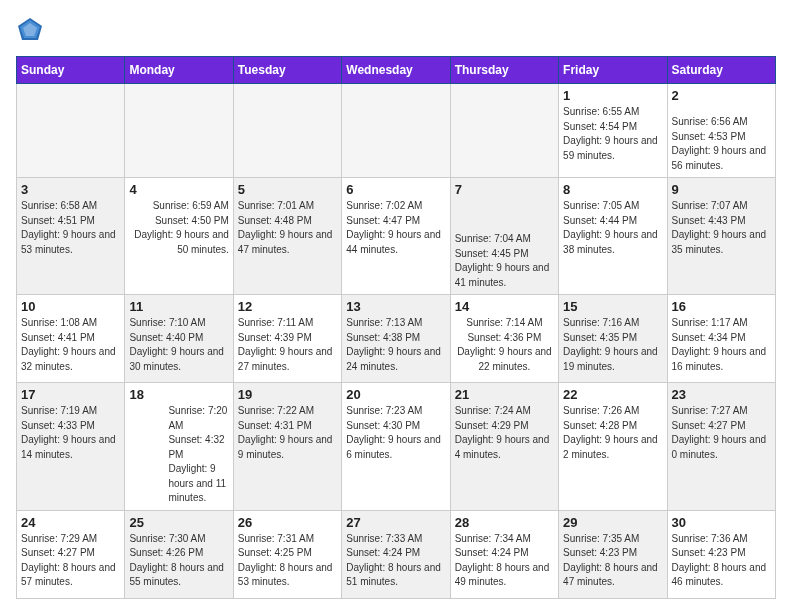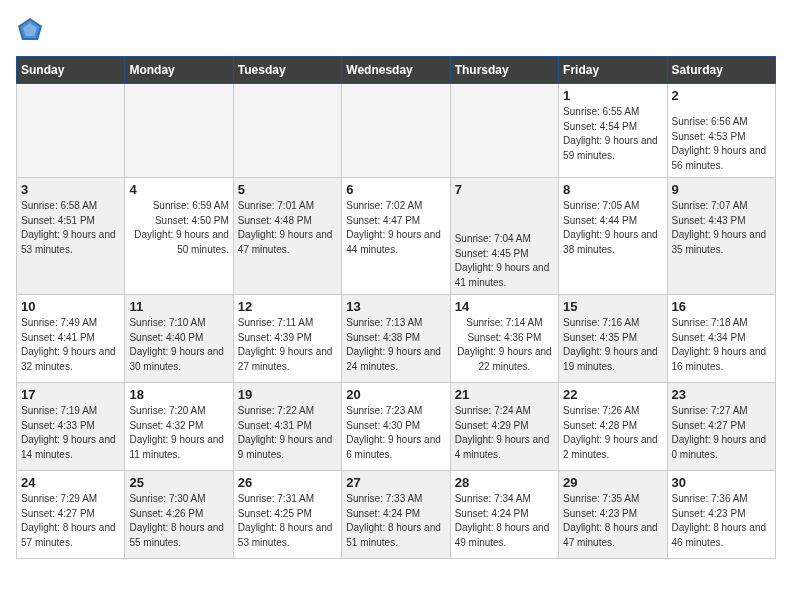--- a/index.html
+++ b/index.html
@@ -41,21 +41,21 @@
     .subtitle {
       font-size: 14px;
       color: #555;
     }
     table {
       width: 100%;
       border-collapse: collapse;
       table-layout: fixed;
     }
     th {
-      background: #404040;
+      background: #6d28d9;
       color: #fff;
       font-size: 12px;
       padding: 6px 4px;
       text-align: left;
       border: 1px solid #1a5090;
     }
     td {
       vertical-align: top;
       border: 1px solid #ccc;
       padding: 4px;
@@ -173,21 +173,21 @@
         <td class="shaded">
           <div class="day-num">9</div>
           <div class="day-info" style="white-space: pre-line;">Sunrise: 7:07 AM
 Sunset: 4:43 PM
 Daylight: 9 hours and 35 minutes.</div>
         </td>
       </tr>
       <tr>
         <td>
           <div class="day-num">10</div>
-          <div class="day-info" style="white-space: pre-line;">Sunrise: 7:49 AM
+          <div class="day-info" style="white-space: pre-line;">Sunrise: 1:08 AM
 Sunset: 4:41 PM
 Daylight: 9 hours and 32 minutes.</div>
         </td>
         <td class="shaded">
           <div class="day-num">11</div>
           <div class="day-info" style="white-space: pre-line;">Sunrise: 7:10 AM
 Sunset: 4:40 PM
 Daylight: 9 hours and 30 minutes.</div>
         </td>
         <td>
@@ -209,35 +209,35 @@
 Daylight: 9 hours and 22 minutes.</div>
         </td>
         <td class="shaded">
           <div class="day-num">15</div>
           <div class="day-info" style="white-space: pre-line;">Sunrise: 7:16 AM
 Sunset: 4:35 PM
 Daylight: 9 hours and 19 minutes.</div>
         </td>
         <td>
           <div class="day-num">16</div>
-          <div class="day-info" style="white-space: pre-line;">Sunrise: 7:18 AM
+          <div class="day-info" style="white-space: pre-line;">Sunrise: 1:17 AM
 Sunset: 4:34 PM
 Daylight: 9 hours and 16 minutes.</div>
         </td>
       </tr>
       <tr>
         <td class="shaded">
           <div class="day-num">17</div>
           <div class="day-info" style="white-space: pre-line;">Sunrise: 7:19 AM
 Sunset: 4:33 PM
 Daylight: 9 hours and 14 minutes.</div>
         </td>
         <td>
           <div class="day-num">18</div>
-          <div class="day-info" style="white-space: pre-line;">Sunrise: 7:20 AM
+          <div class="day-info" style="white-space: pre-line; margin-left: 39px;">Sunrise: 7:20 AM
 Sunset: 4:32 PM
 Daylight: 9 hours and 11 minutes.</div>
         </td>
         <td class="shaded">
           <div class="day-num">19</div>
           <div class="day-info" style="white-space: pre-line;">Sunrise: 7:22 AM
 Sunset: 4:31 PM
 Daylight: 9 hours and 9 minutes.</div>
         </td>
         <td>

